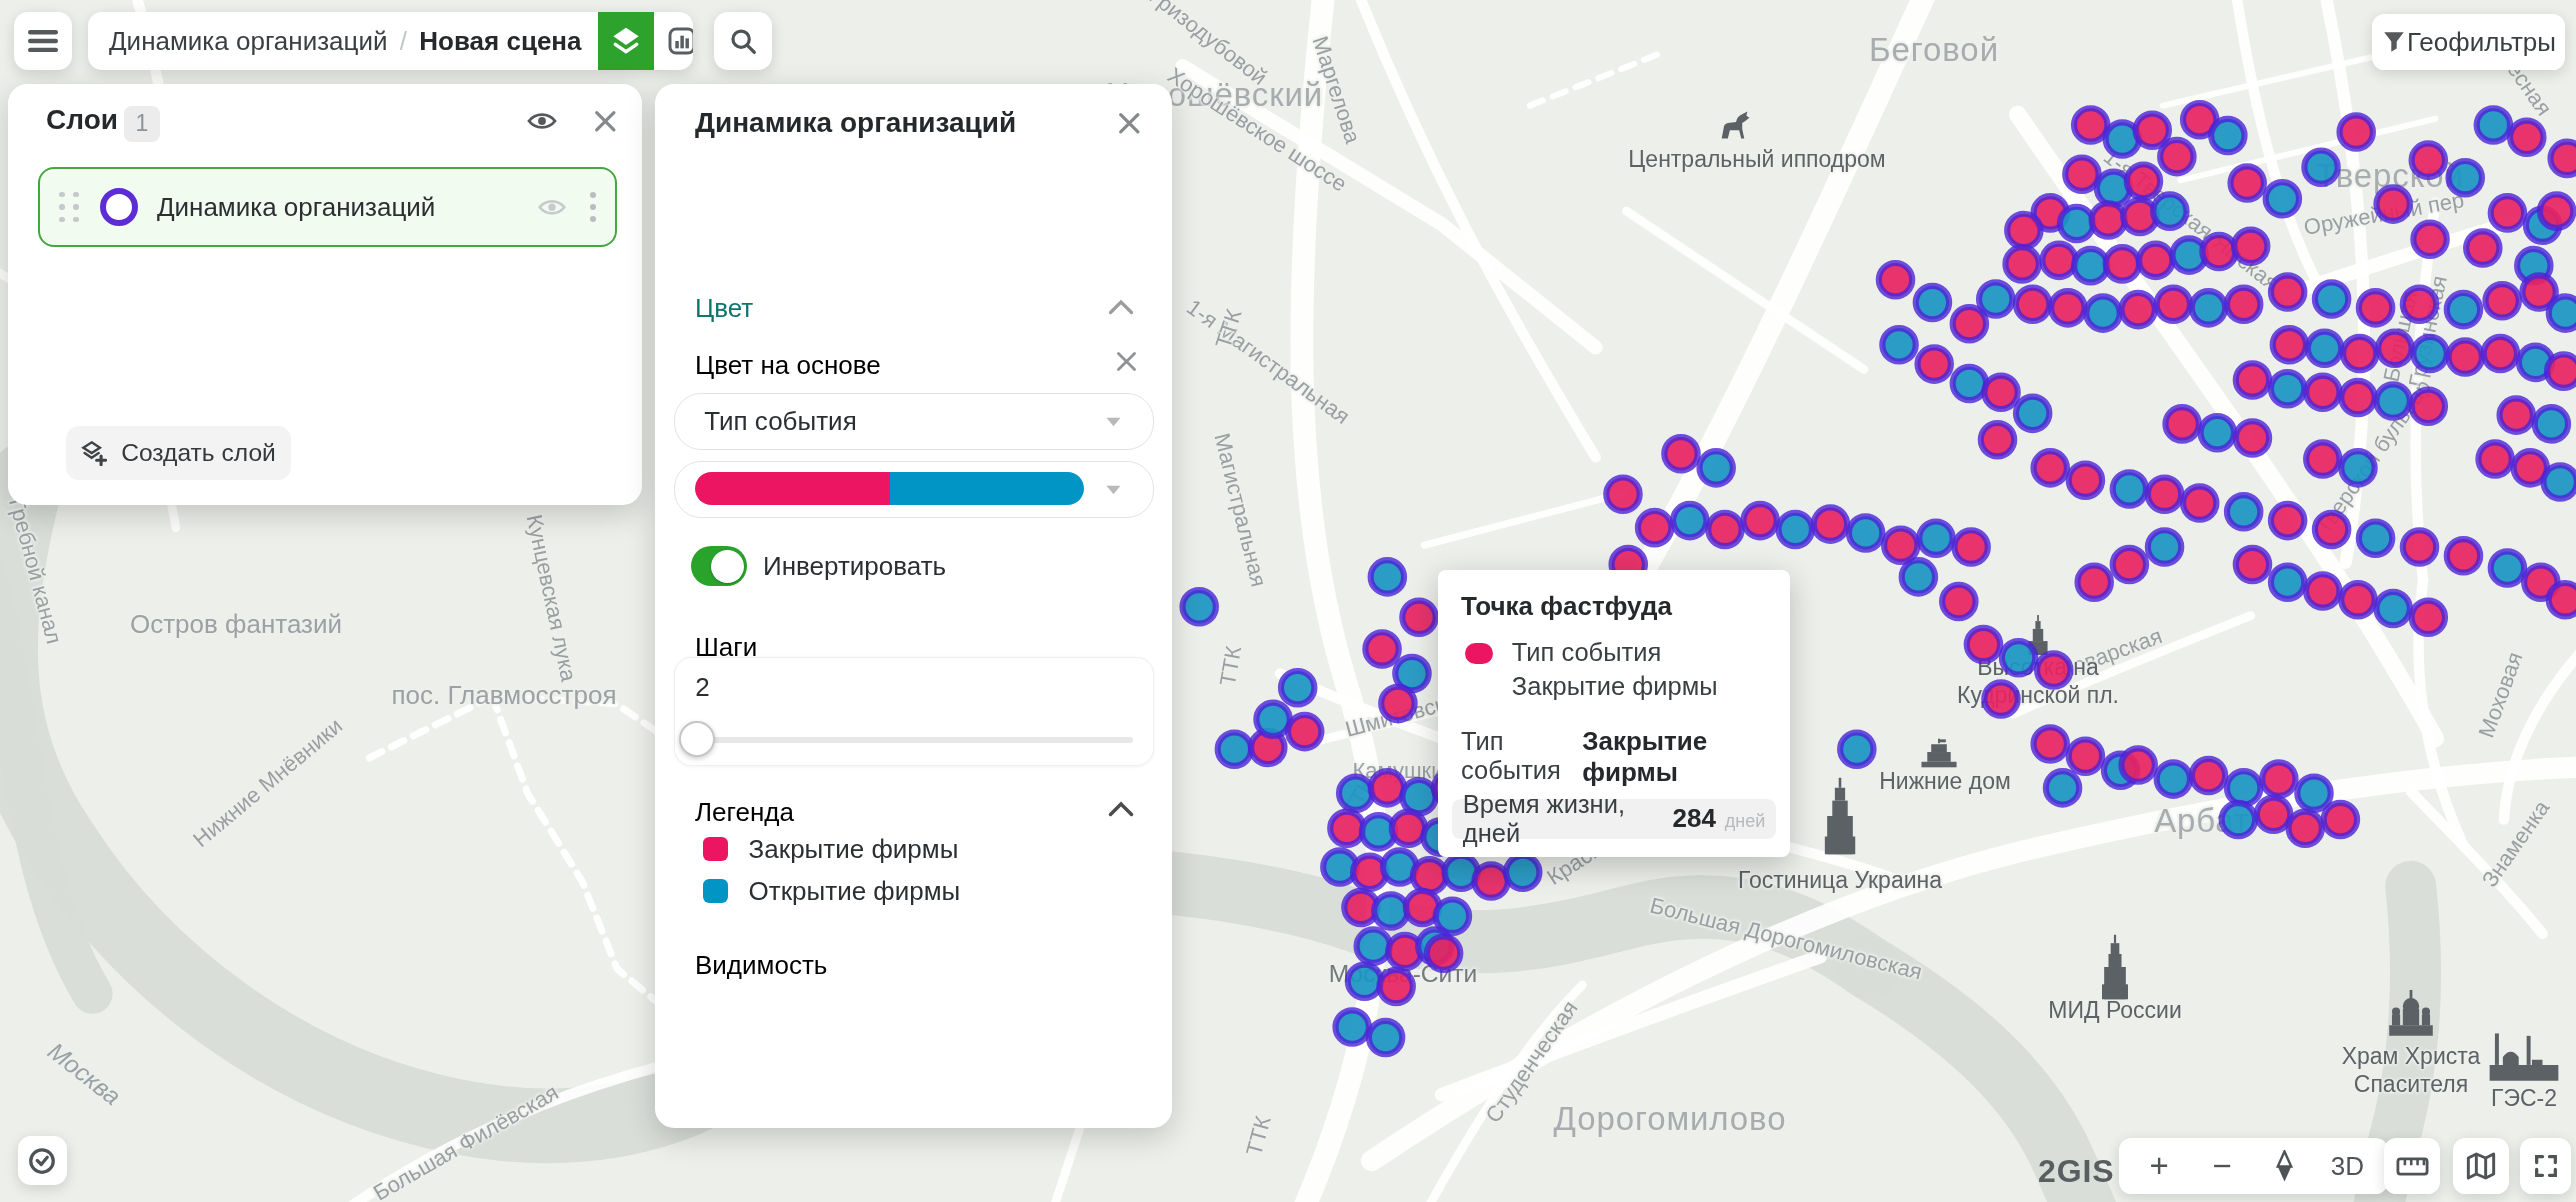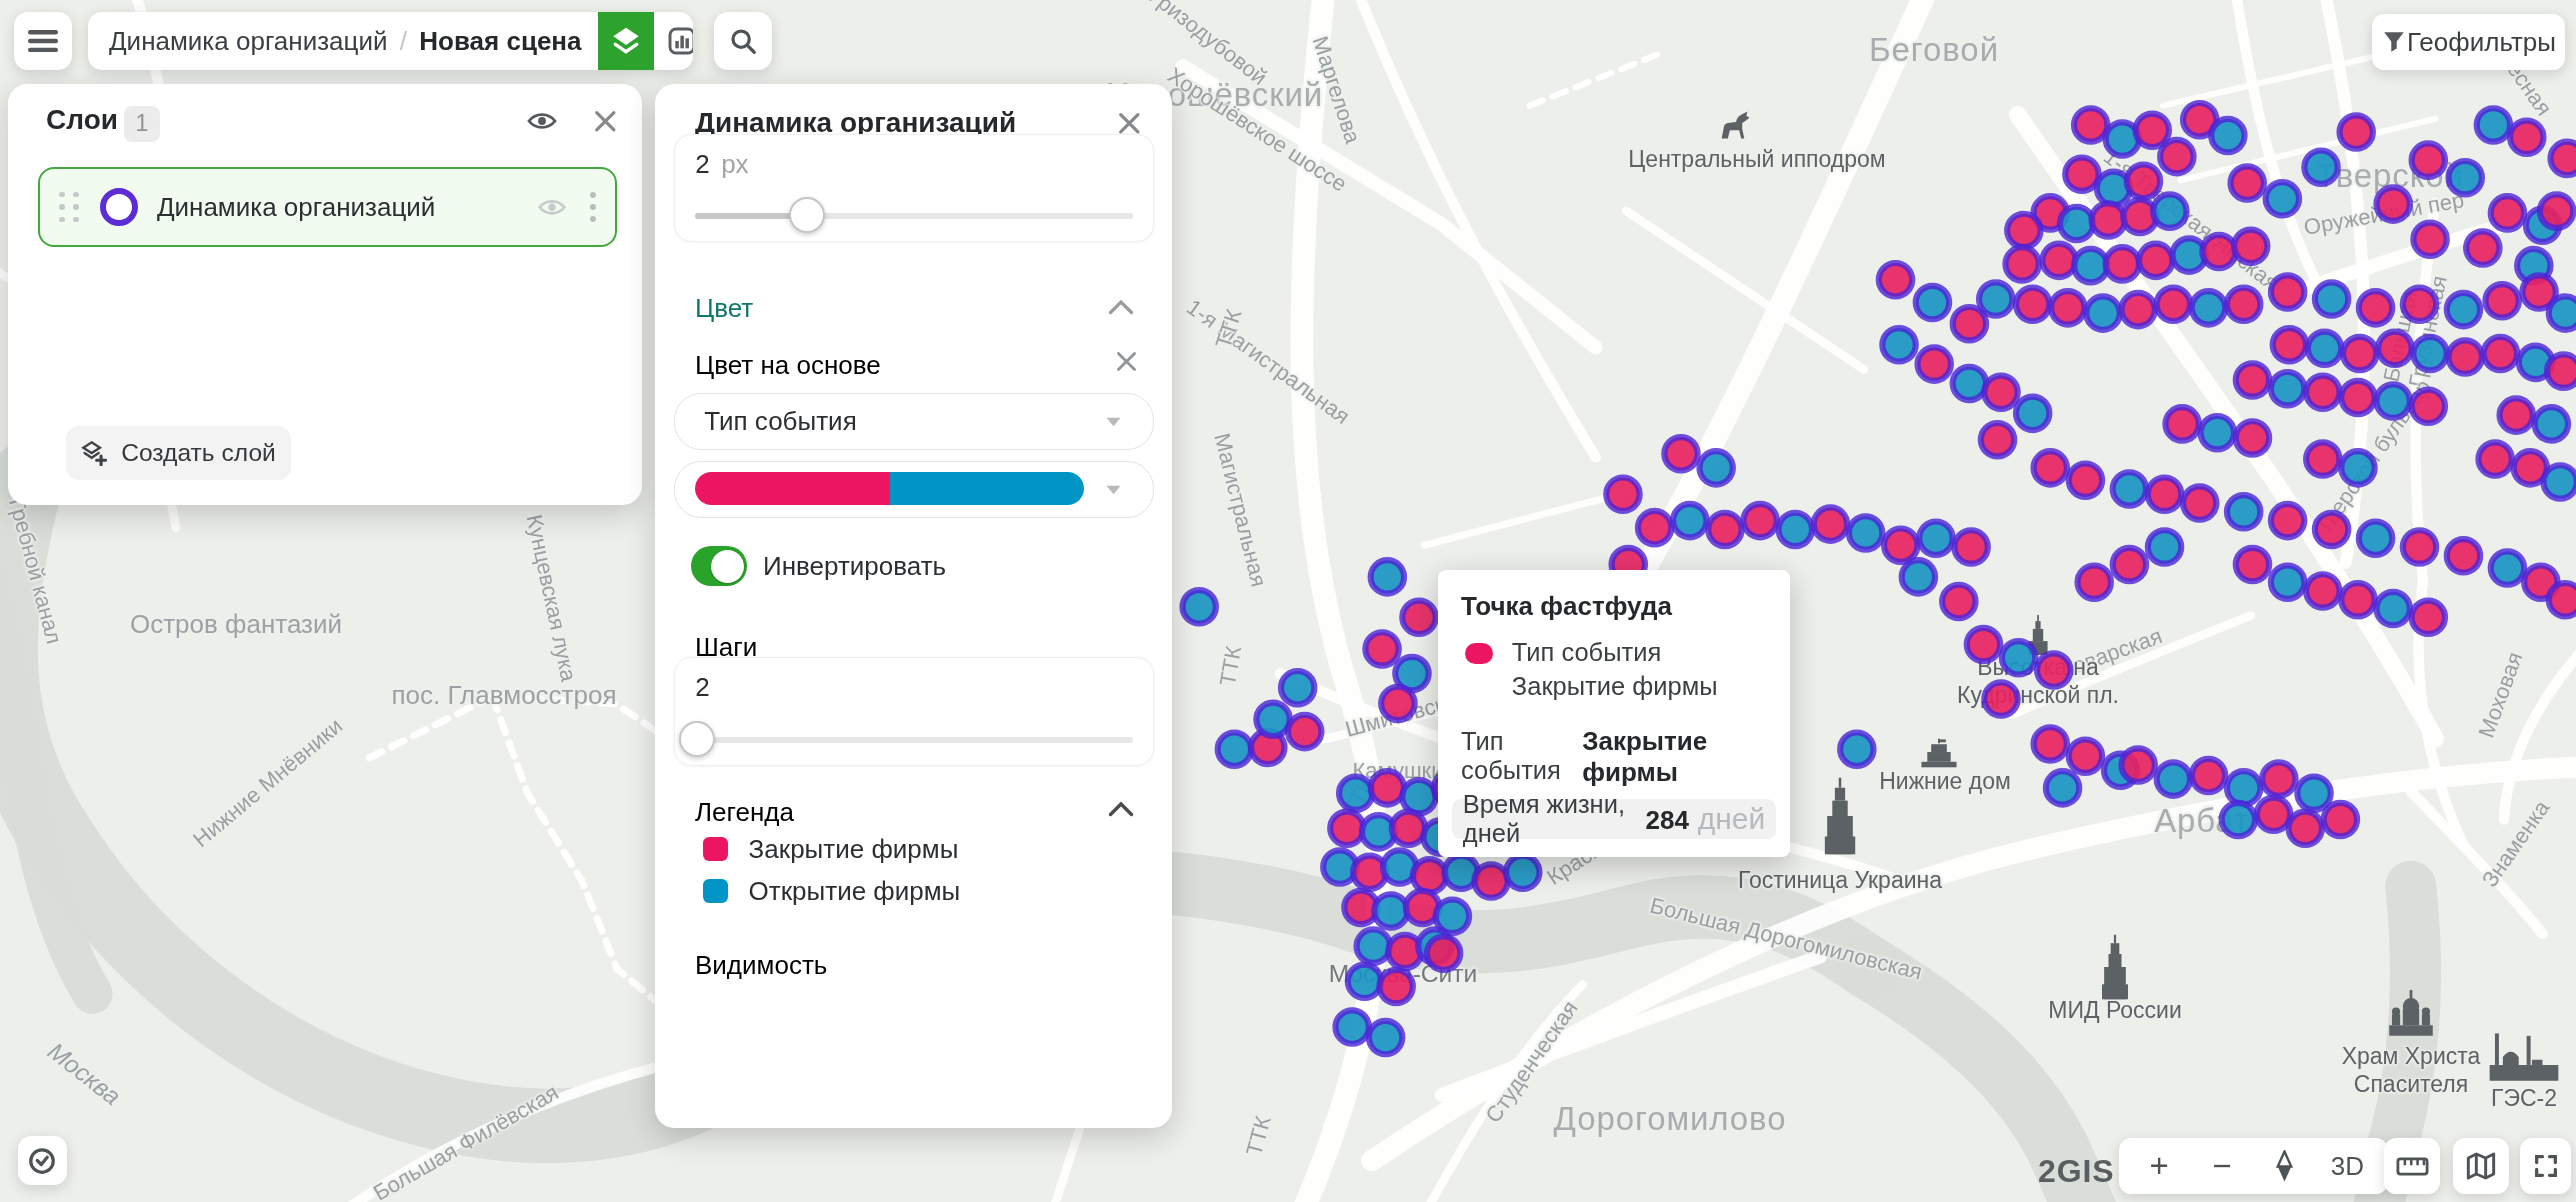--- a/index.html
+++ b/index.html
@@ -82,21 +82,21 @@
   .t-group{display:flex;margin-top:14px;}
   .t-marker{width:28px;height:21px;border-radius:10.6px;margin:7px 19.3px 0 3.5px;flex:0 0 auto;}
   .t-group .lines{font-size:25.5px;color:#3a3f42;line-height:1.32;}
   .t-kv{display:flex;justify-content:space-between;align-items:baseline;margin-top:23px;}
   .t-kv .k{font-size:25.5px;color:#3a3f42;}
   .t-kv .v{font-size:26px;font-weight:bold;color:#26292b;}
   .t-band{margin:10.6px -8.8px 0 -8.8px;background:#f1f1f1;border-radius:8.8px;height:40px;
     display:flex;align-items:center;justify-content:space-between;padding:0 10.6px;}
   .t-band .k{font-size:25.5px;color:#3a3f42;}
   .t-band .v b{font-size:26px;color:#26292b;}
-  .t-band .v i{font-style:normal;font-size:30px;color:#b7babd;margin-left:8.8px;}
+  .t-band .v i{font-style:normal;font-size:18px;color:#b7babd;margin-left:8.8px;}
   
   #gis-logo{position:absolute;left:2038px;top:1153px;font-size:32px;font-weight:bold;color:#595e61;z-index:20;letter-spacing:0.9px;}
   #zoom-group{left:2119px;top:1138px;width:251px;height:56px;border-radius:12.3px;justify-content:space-around;padding:0 8.8px;}
   .sq-btn{width:56px;height:56px;border-radius:12.3px;}
   #clock-btn{left:17.6px;top:1136px;width:49px;height:49px;border-radius:13px;}
   .zg{font-size:33px;color:#4e5356;display:flex;align-items:center;justify-content:center;width:49px;height:53px;}
   #threeD{font-size:26px;color:#4e5356;}
 </style>
 </head>
 <body>
@@ -536,28 +536,20 @@
 </div>
 
 <div id="settings-panel" class="panel">
   <div class="p-title" style="left:40px;top:23px">Динамика организаций</div>
   <div class="icon-btn" style="right:23px;top:19.3px">
     <svg width="24.6" height="24.6" viewBox="0 0 20 20">
       <path d="M3 3 L17 17 M17 3 L3 17" stroke="#85898c" stroke-width="2.6" stroke-linecap="round"></path>
     </svg>
   </div>
 
-  <div class="card" style="top:50px;height:106px">
-    <div class="val"><span>2</span><span class="unit">px</span></div>
-    <div class="slider" style="top:62px">
-      <div class="track"></div>
-        <div class="fill" style="width: 25%;"></div>
-        <div class="knob" style="left: calc(25% - 16px);"></div>
-    </div>
-  </div>
 
   <div class="sec-title" style="top:209px">Цвет</div>
   <div class="chev" style="top:213px">
     <svg width="28" height="19.3" viewBox="0 0 24 16">
         <path d="M3 13 L12 4 L21 13" fill="none" stroke="#9c9c9c" stroke-width="2.8" stroke-linecap="round"></path>
       </svg>
   </div>
 
   <div class="gray-lbl" style="top:266px">Цвет на основе</div>
   <div class="icon-btn" style="right:26px;top:258px">

